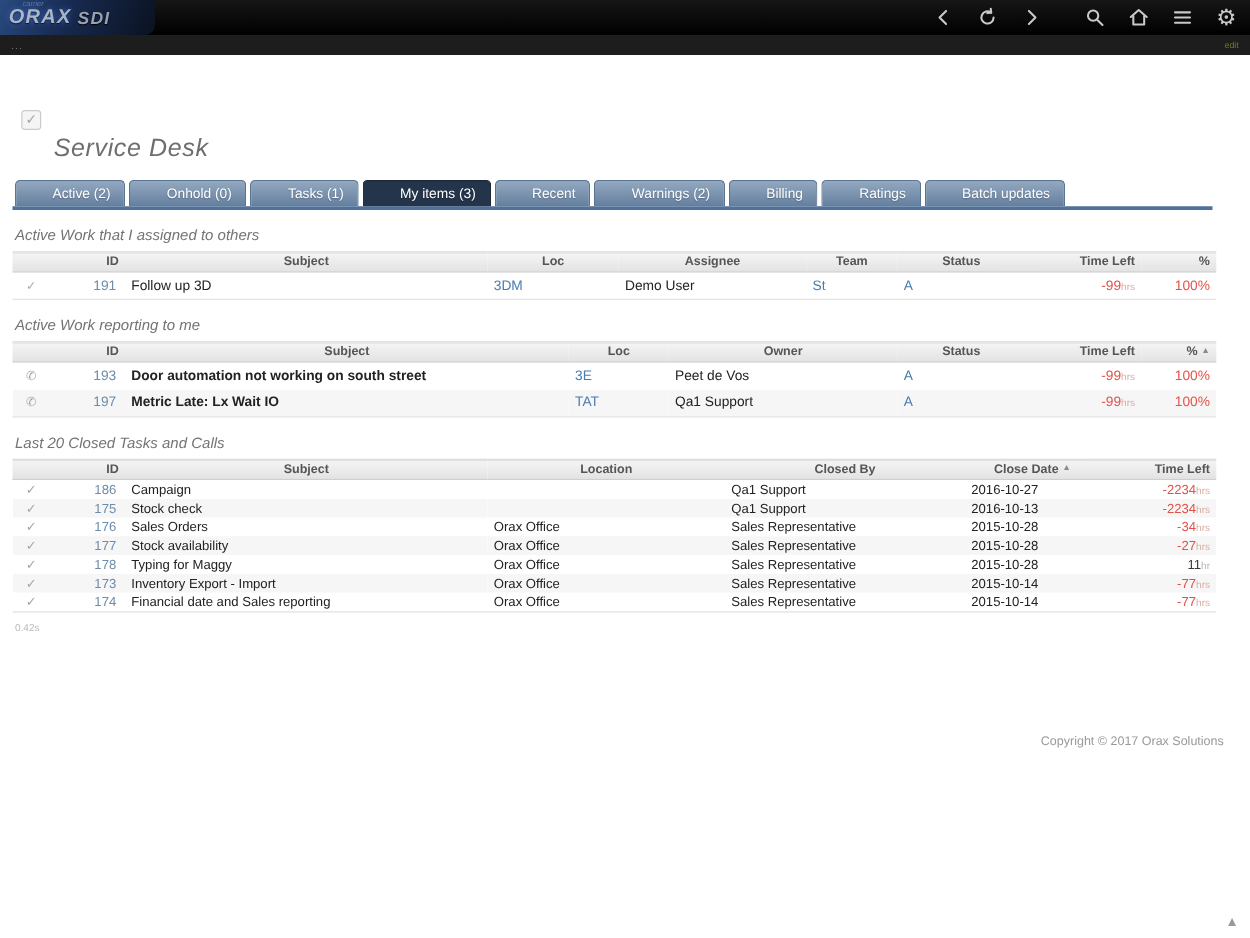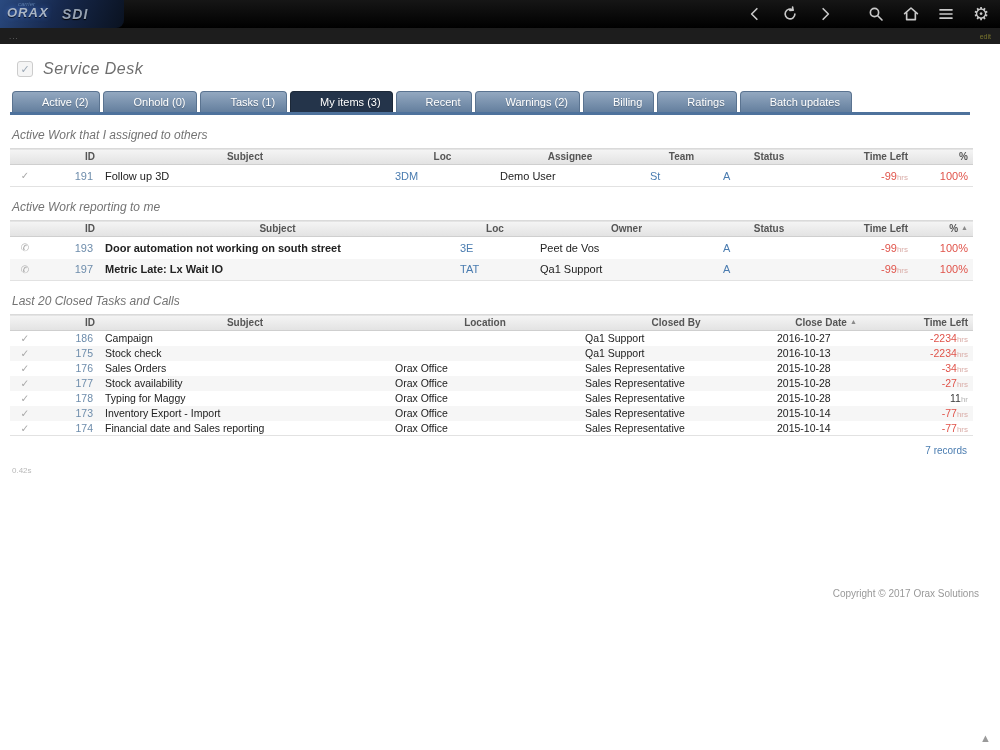--- a/index.html
+++ b/index.html
@@ -6,39 +6,39 @@
   html,body { width:1000px; height:750px; }
   body { font-family:"Liberation Sans", sans-serif; background:#fff; }
   .app { position:relative; width:1000px; height:750px; overflow:hidden; background:#fff; }
 
   
   .topbar { position:relative; height:28px; background:linear-gradient(#161616,#000); }
   .logo { position:absolute; left:0; top:0; width:124px; height:28px;
           background:linear-gradient(115deg,#2a4a80 0%, #17294e 45%, #0a1220 100%);
           border-radius:0 0 8px 0; overflow:hidden; cursor:pointer; }
   .logo-tag { position:absolute; left:18px; top:1px; font-size:6px; color:#5a7aa6; font-style:italic; }
-  .logo-brand { position:absolute; left:7px; top:5px; font-size:13px; font-weight:bold; font-style:italic;
+  .logo-brand { position:absolute; left:7px; top:5px; font-size:16px; font-weight:bold; font-style:italic;
                 color:#aab6c6; letter-spacing:1px; text-shadow:0 0 5px rgba(70,120,230,.75), 0 1px 1px #000; }
   .logo-product { position:absolute; left:62px; top:6px; font-size:14px; font-weight:bold; font-style:italic;
                   color:#96a2b2; letter-spacing:1px; text-shadow:0 1px 1px #000; }
   .nav-icons { position:absolute; right:10px; top:0; height:28px; display:flex; align-items:center; gap:17px; }
   .nav-icons .icon { width:18px; height:18px; display:flex; align-items:center; justify-content:center; cursor:pointer; }
   .nav-icons svg { stroke:#c9c9c9; fill:none; stroke-width:2.2; stroke-linecap:round; stroke-linejoin:round; }
   .icon-search { margin-left:16px; }
   .gear-glyph { font-size:18px; color:#c9c9c9; line-height:18px; }
 
   .subbar { height:16px; background:#1d1d1d; display:flex; justify-content:space-between; align-items:center; padding:0 9px; }
   .subbar-dots { color:#7a7a7a; font-size:8px; letter-spacing:1px; cursor:pointer; }
   .subbar-edit { color:#78742e; font-size:7px; cursor:pointer; }
 
   
   .title-row { display:flex; align-items:center; gap:10px; padding:16px 0 0 17px; }
   .title-check { width:16px; height:16px; border:1px solid #cccccc; border-radius:3px; background:#f5f5f5;
                  color:#9aa7b5; font-size:11px; line-height:14px; text-align:center; }
-  .page-title { font-style:italic; font-size:16px; color:#6e6e6e; letter-spacing:.5px; }
+  .page-title { font-style:italic; font-size:20px; color:#6e6e6e; letter-spacing:.5px;margin-top:48px; }
 
   .tabs { display:flex; gap:3px; align-items:flex-end; margin:13px 0 0 12px; }
   .tab { background:linear-gradient(#93a8c0,#647f9e); color:#fff; font-size:11px; padding:4px 11px 4px 29px;
          border:1px solid #5a7390; border-bottom:none; border-radius:4px 4px 0 0; cursor:pointer;
          white-space:nowrap; text-shadow:0 1px 1px rgba(0,0,0,.25); }
   .tab.selected { background:#24344a; border-color:#1c2838; }
   .tab-underline { height:3px; background:#4e729c; margin:0 30px 0 10px; }
 
   
   .section-title { font-style:italic; color:#737373; font-size:12px; margin:13px 0 6px 12px; }
@@ -318,23 +318,20 @@
           <td class="c-id">174</td>
           <td>Financial date and Sales reporting</td>
           <td>Orax Office</td>
           <td>Sales Representative</td>
           <td>2015-10-14</td>
           <td class="tl neg"><span class="v">-77</span><span class="u">hrs</span></td>
         </tr>
       </tbody>
   </table>
 
-  <div class="records-row">
-    <span class="records-link">7 records</span>
-  </div>
   <div class="perf">
     <div>0.42s</div>
   </div>
 
   <div class="copyright">Copyright © 2017 Orax Solutions</div>
   <div class="scroll-top">▲</div>
 
 </div>
 
 </body></html>

